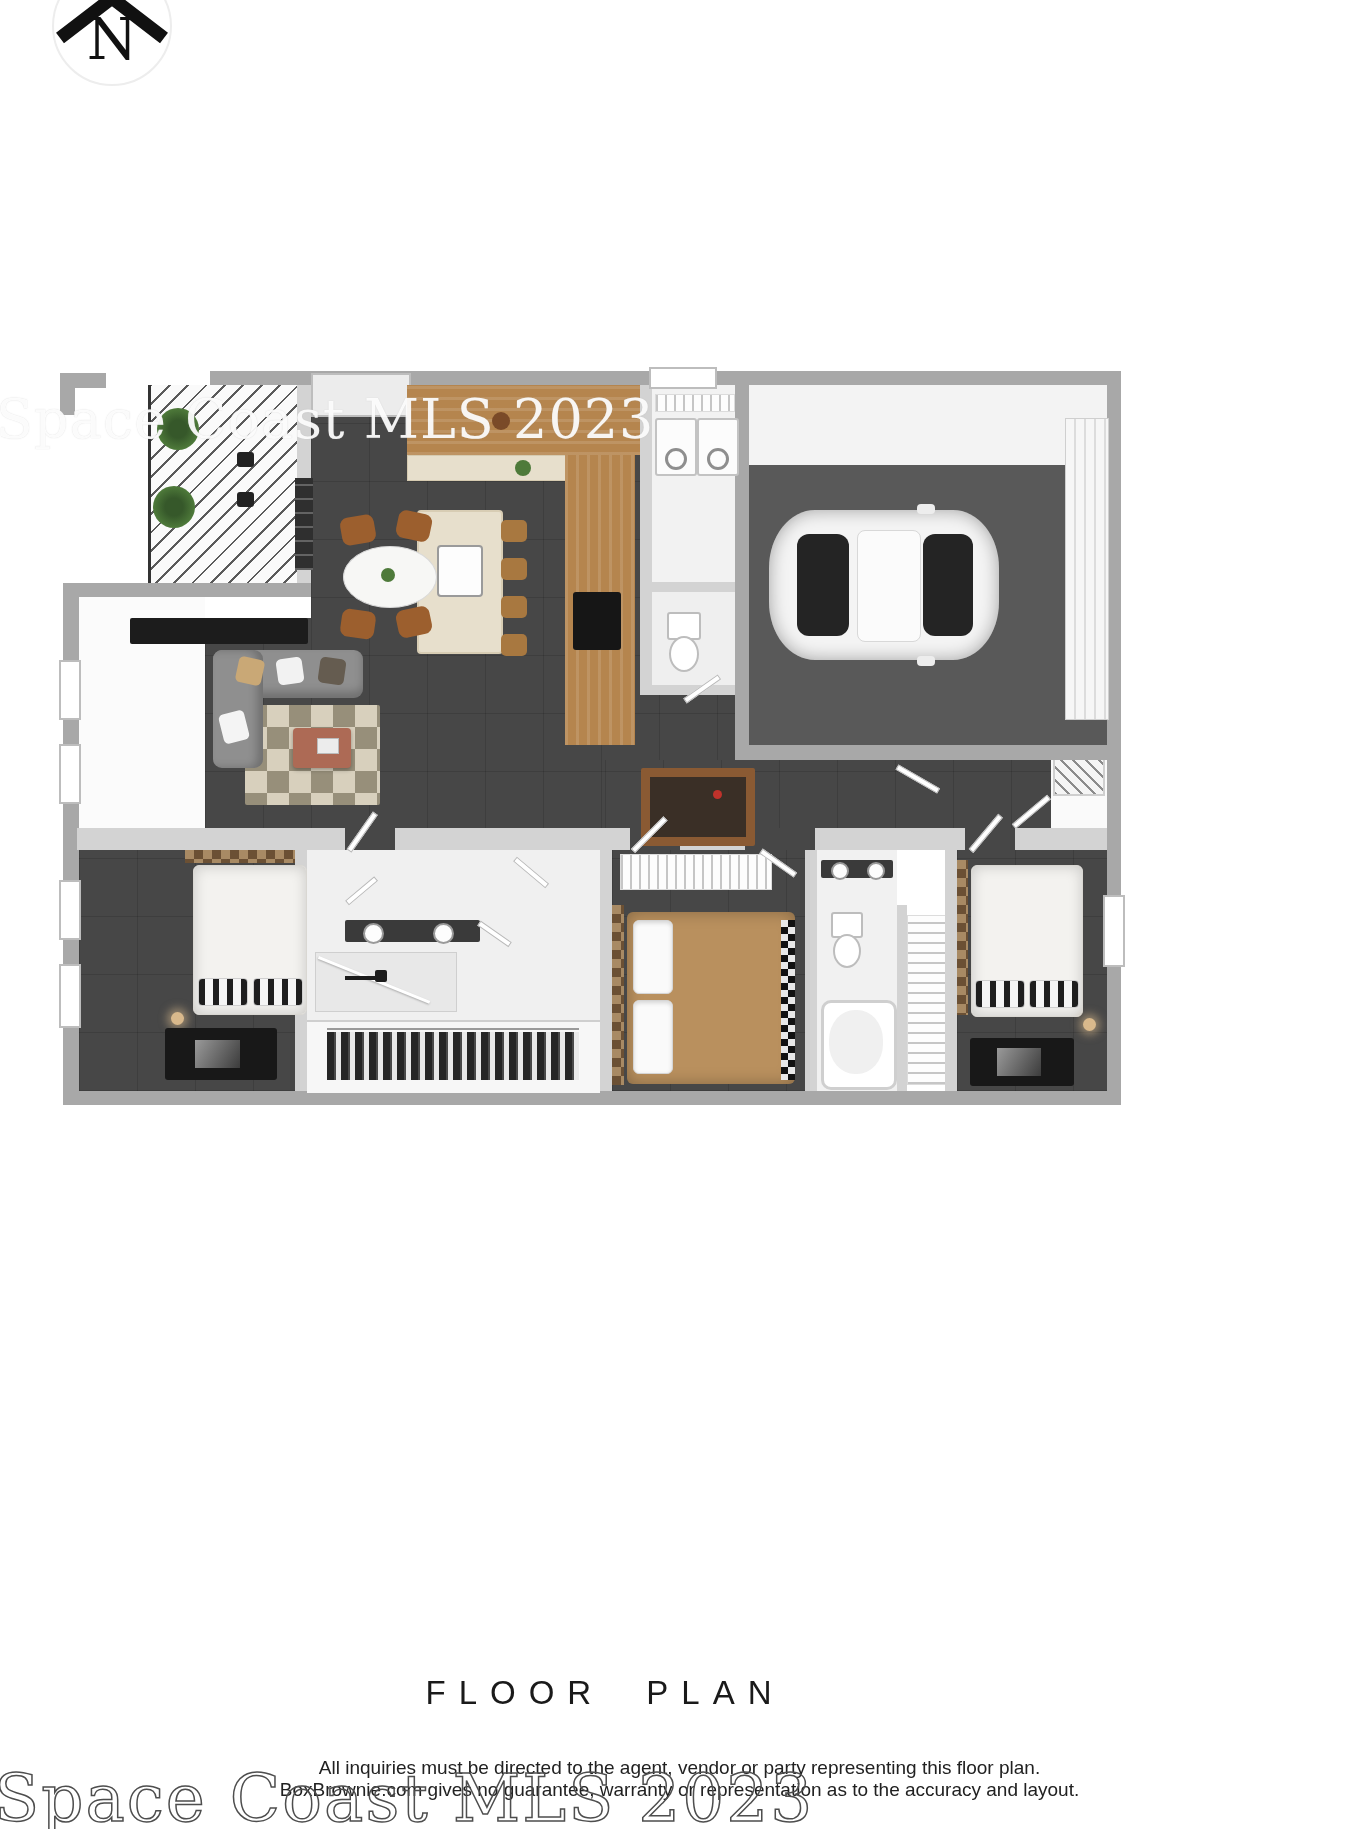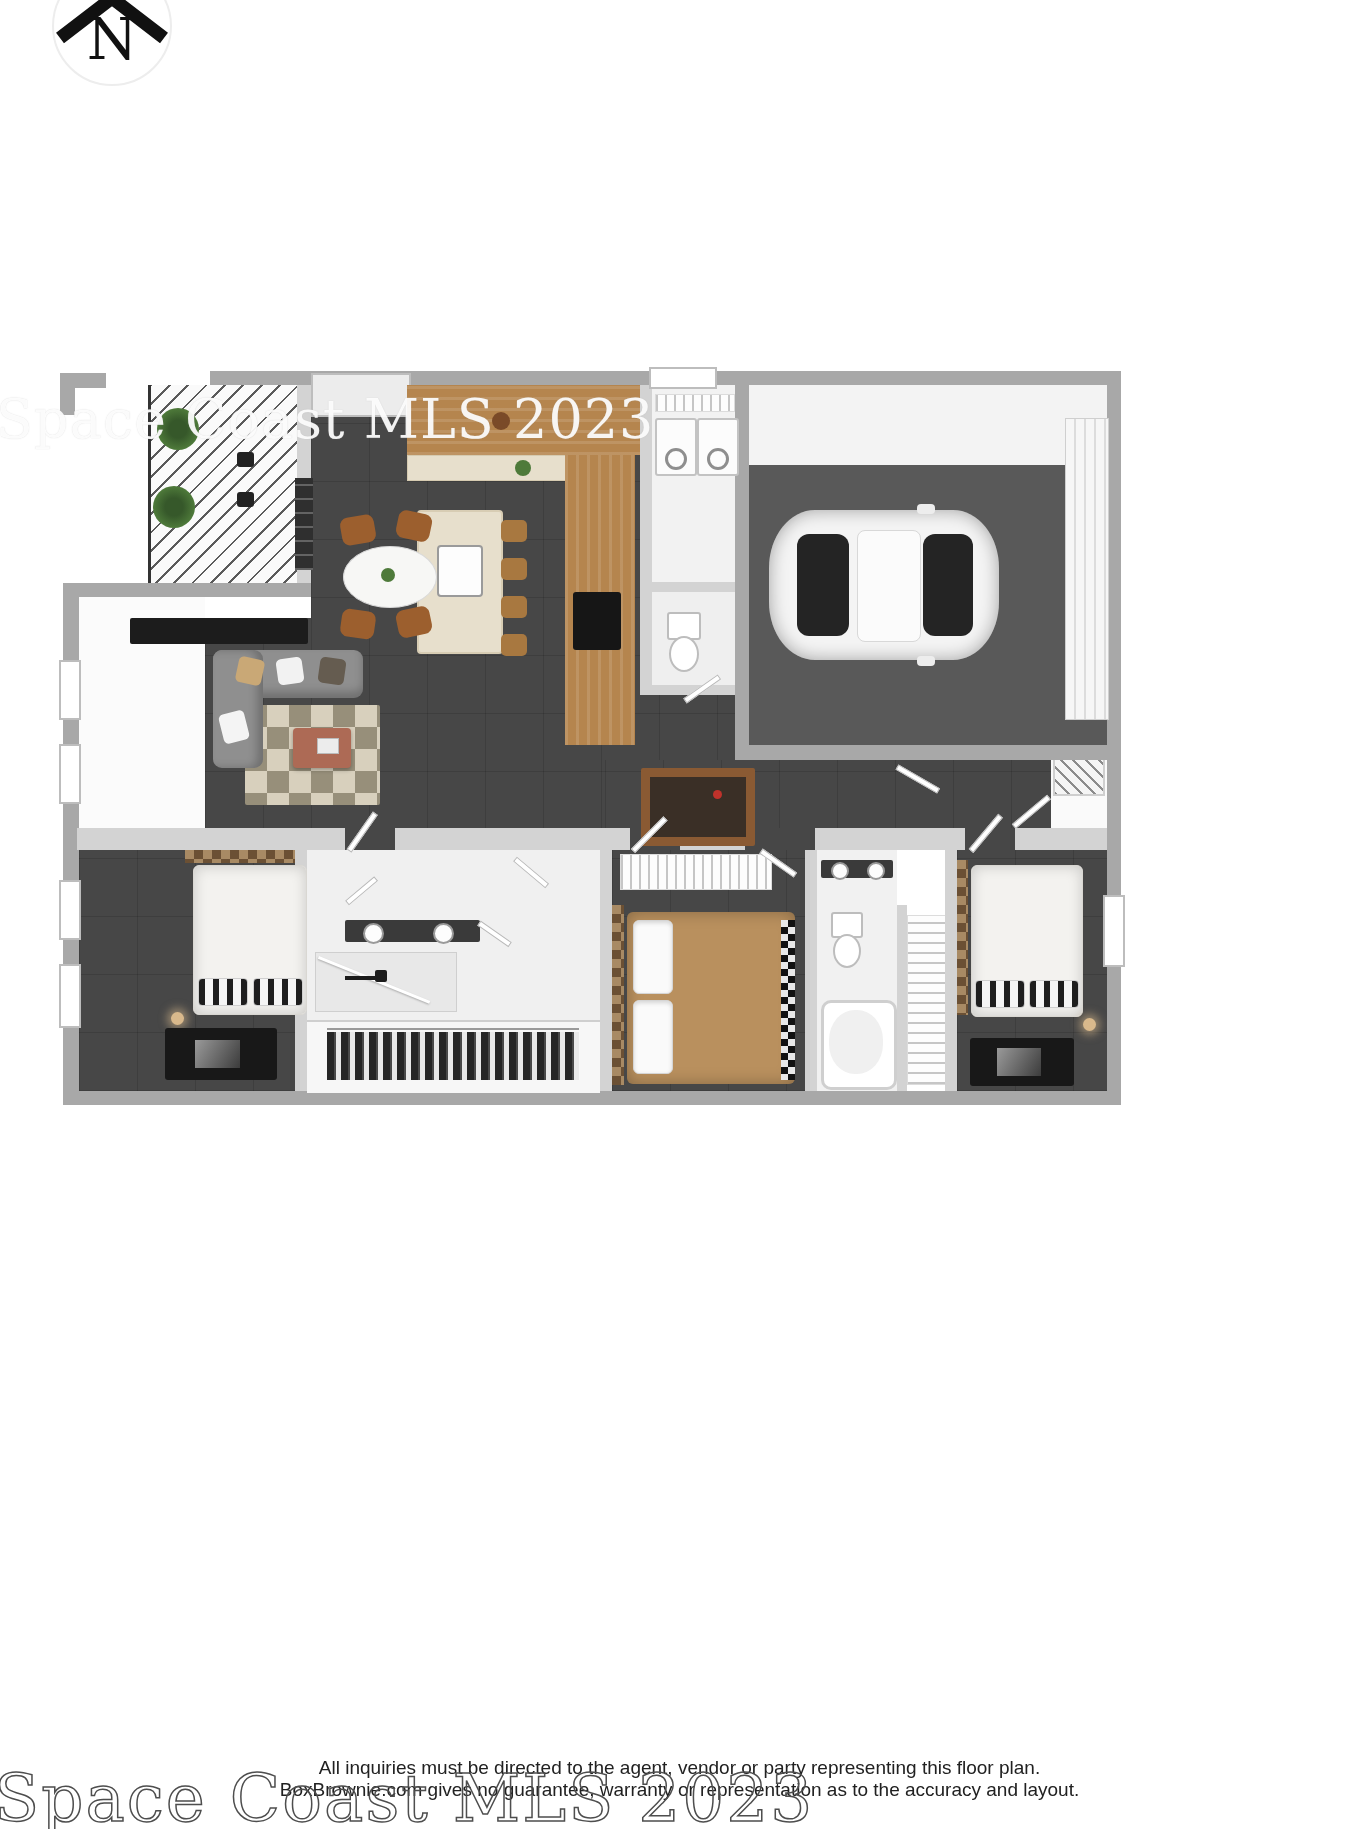--- a/index.html
+++ b/index.html
@@ -217,19 +217,20 @@
     <div class="a door" style="left:716px;top:488px;width:40px;transform:rotate(35deg);"></div>
     <div class="a door" style="left:926px;top:488px;width:44px;transform:rotate(-50deg);"></div>
     <div class="a door" style="left:852px;top:404px;width:46px;transform:rotate(30deg);"></div>
     <div class="a door" style="left:640px;top:338px;width:40px;transform:rotate(-35deg);"></div>
     <div class="a door" style="left:1004px;top:434px;width:44px;transform:rotate(140deg);"></div>
     <div class="a door" style="left:302px;top:540px;width:36px;transform:rotate(-40deg);"></div>
     <div class="a door" style="left:434px;top:560px;width:36px;transform:rotate(35deg);"></div>
   </div>
 
   <div class="a wmL">Space Coast MLS 2023</div>
+  <div class="a title">FLOOR PLAN</div>
   <div class="a disc">
     <p>All inquiries must be directed to the agent, vendor or party representing this floor plan.</p>
     <p>BoxBrownie.com gives no guarantee, warranty or representation as to the accuracy and layout.</p>
   </div>
   <div class="a wmB">Space Coast MLS 2023</div>
 
 </div>
 
 </body></html>

